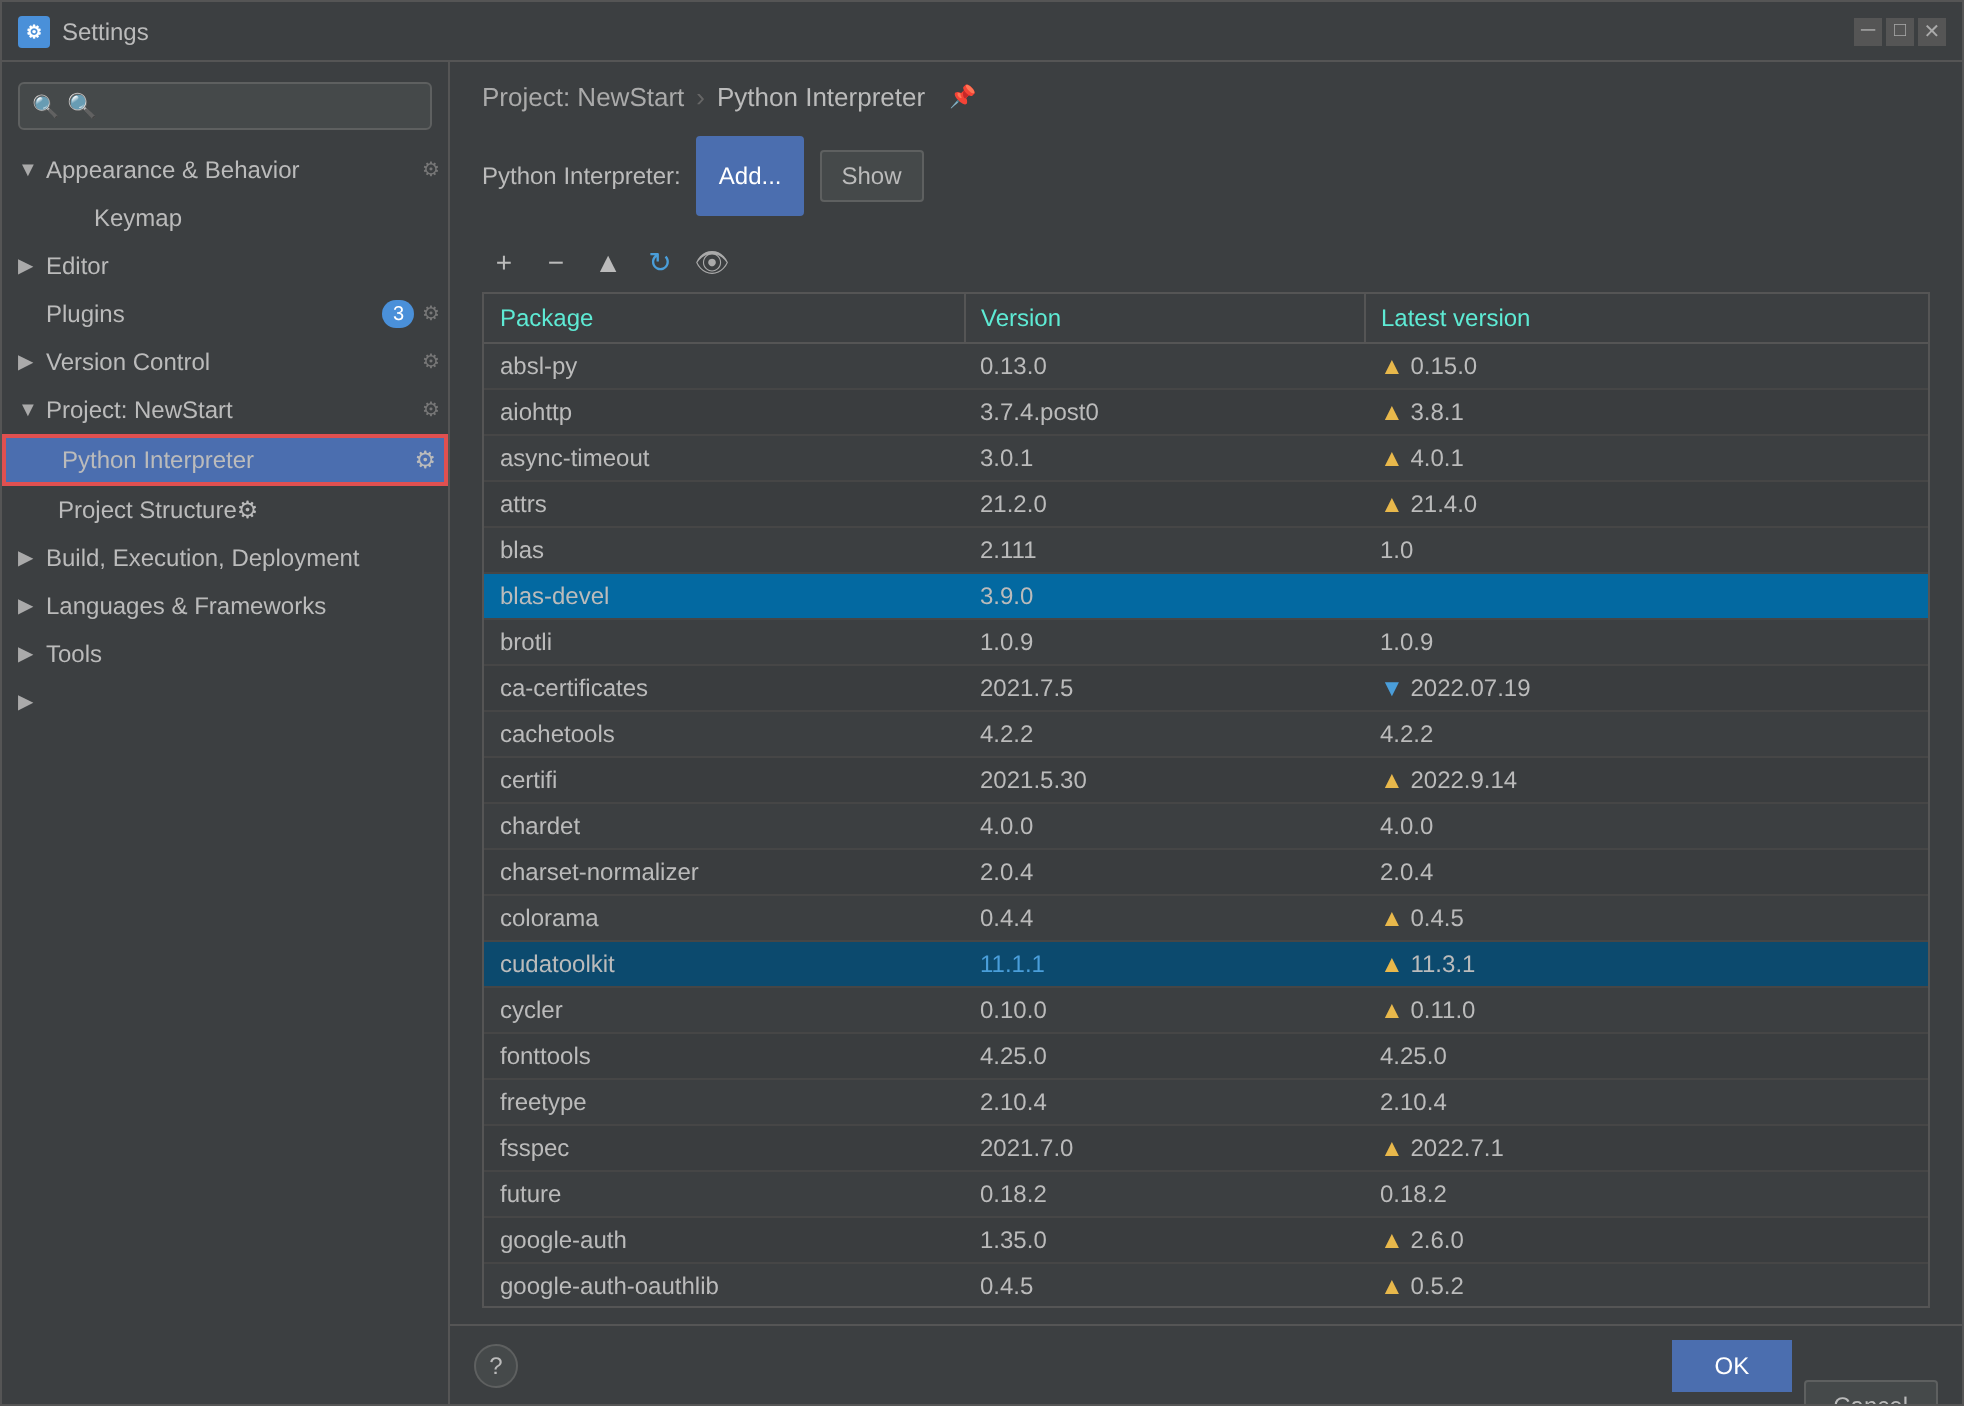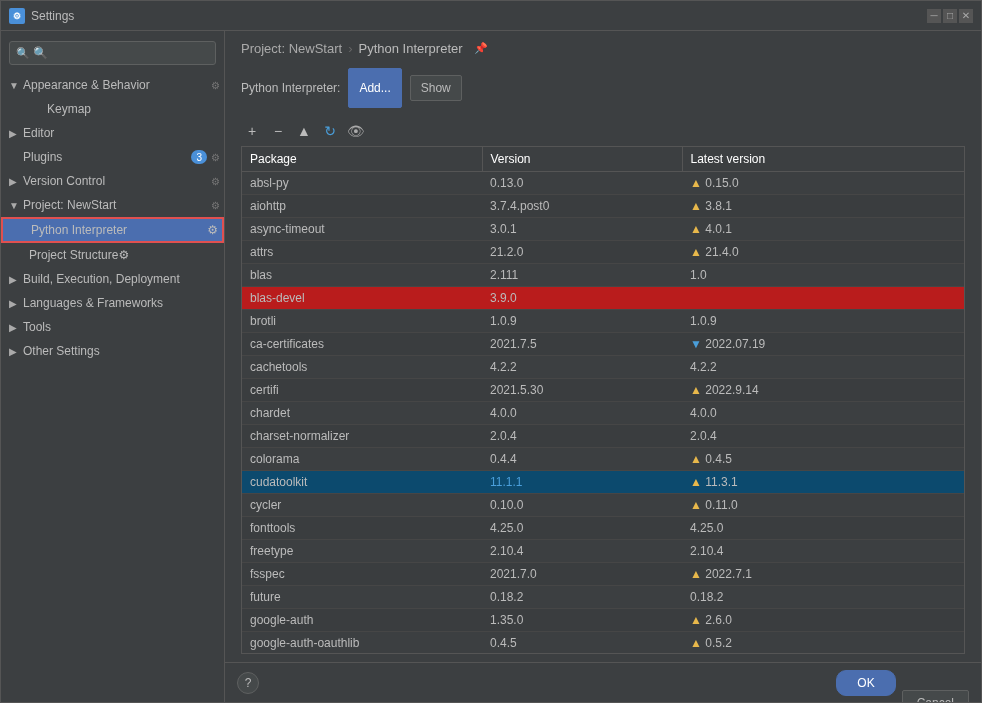--- a/index.html
+++ b/index.html
@@ -252,21 +252,21 @@
       width: 100%;
       border-collapse: collapse;
     }
     thead tr {
       background: #3c3f41;
       border-bottom: 1px solid #555;
     }
     thead th {
       text-align: left;
       padding: 5px 8px;
-      color: #ffffff;
+      color: #5eead4;
       font-weight: 500;
       font-size: 12px;
       border-right: 1px solid #555;
     }
     thead th:last-child { border-right: none; }
     tbody tr {
       border-bottom: 1px solid #464646;
     }
     tbody td {
       padding: 4px 8px;
@@ -286,21 +286,21 @@
       flex-shrink: 0;
     }
     .btn-ok {
       height: 26px;
       background: #4b6eaf;
       border: 1px solid #4b6eaf;
       color: white;
       font-size: 12px;
       padding: 0 20px;
       cursor: pointer;
-      border-radius: 10px;
+      border-radius: 0;
     }
     .btn-cancel {
       height: 26px;
       background: #45494a;
       border: 1px solid #5e6060;
       color: #bbbbbb;
       font-size: 12px;
       padding: 0 14px;
       cursor: pointer;
       border-radius: 2px;
@@ -402,21 +402,20 @@
         <span class="label">Languages &amp; Frameworks</span>
       </div>
 
       <div class="sidebar-item" style="padding-left:8px;">
         <span class="arrow">▶</span>
         <span class="label">Tools</span>
       </div>
 
       <div class="sidebar-item" style="padding-left:8px;">
         <span class="arrow">▶</span>
-        <span class="label">Other Settings</span>
       </div>
     </div>
 
     <div class="main">
 
       <div class="breadcrumb">
         <span>Project: NewStart</span>
         <span class="sep">›</span>
         <span class="current">Python Interpreter</span>
         <span class="pin-icon">📌</span>
@@ -464,21 +463,21 @@
               <tr style="background: rgb(58, 61, 63);">
                 <td>attrs</td>
                 <td>21.2.0</td>
                 <td><span style="color:#e8b84b;">▲</span> 21.4.0</td>
               </tr>
               <tr>
                 <td>blas</td>
                 <td>2.111</td>
                 <td>1.0</td>
               </tr>
-              <tr style="background: #b91c1c;">
+              <tr style="background: #0369a1;">
                 <td>blas-devel</td>
                 <td>3.9.0</td>
                 <td></td>
               </tr>
               <tr>
                 <td>brotli</td>
                 <td>1.0.9</td>
                 <td>1.0.9</td>
               </tr>
               <tr style="background: rgb(58, 61, 63);">

